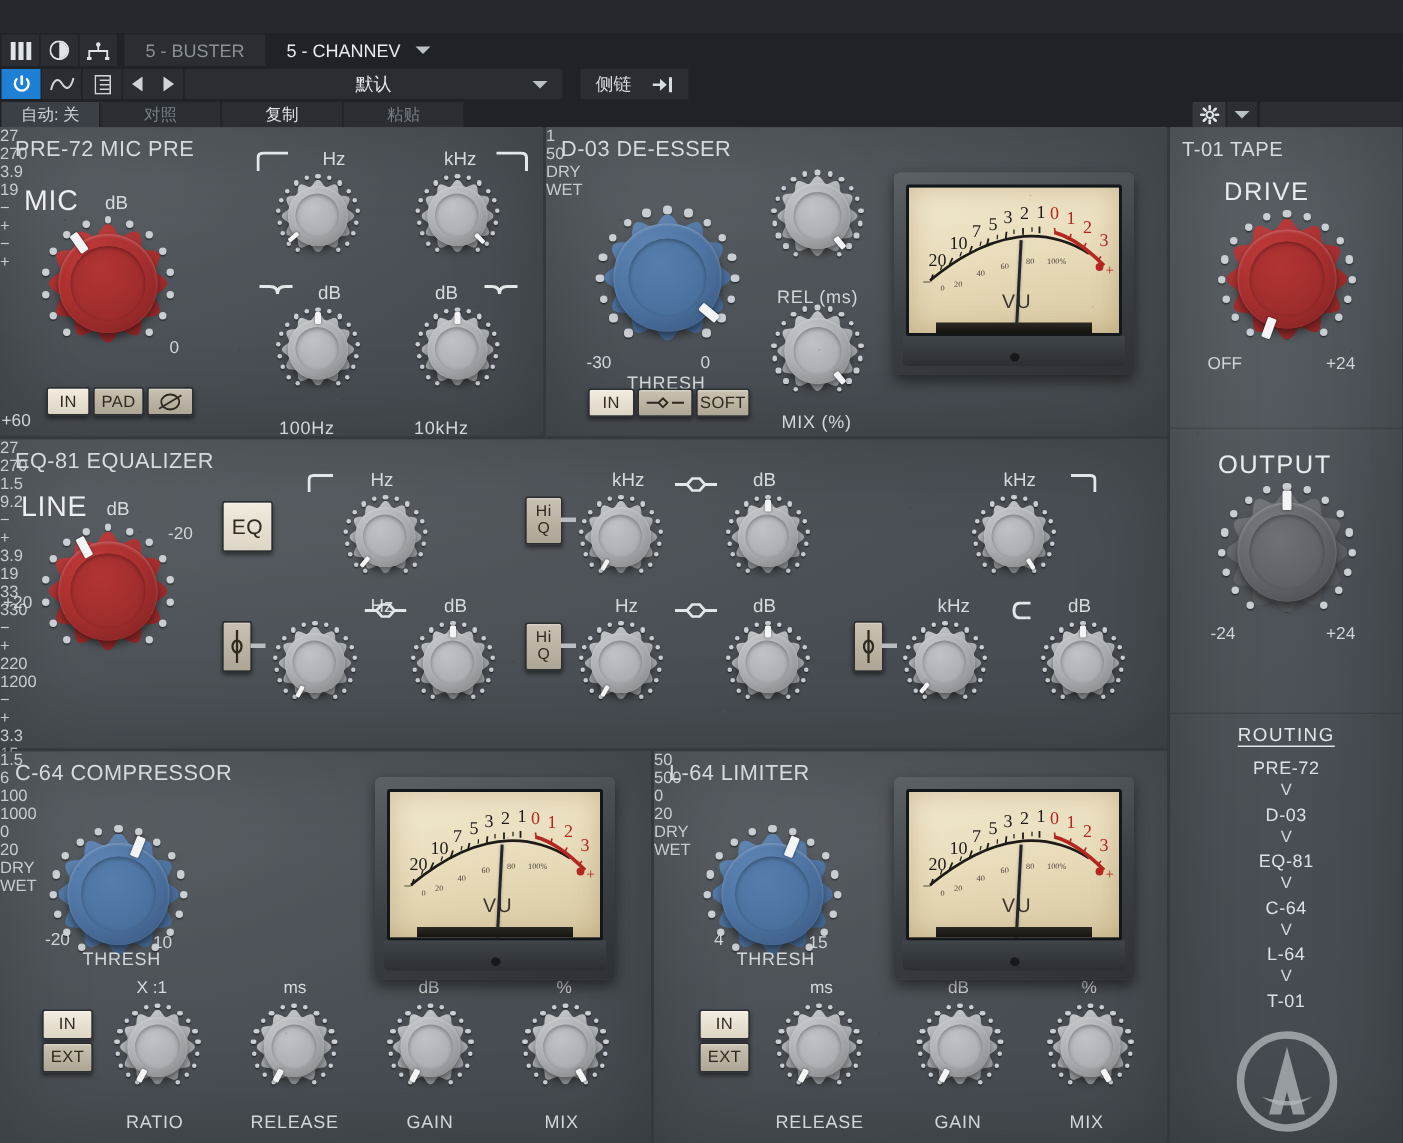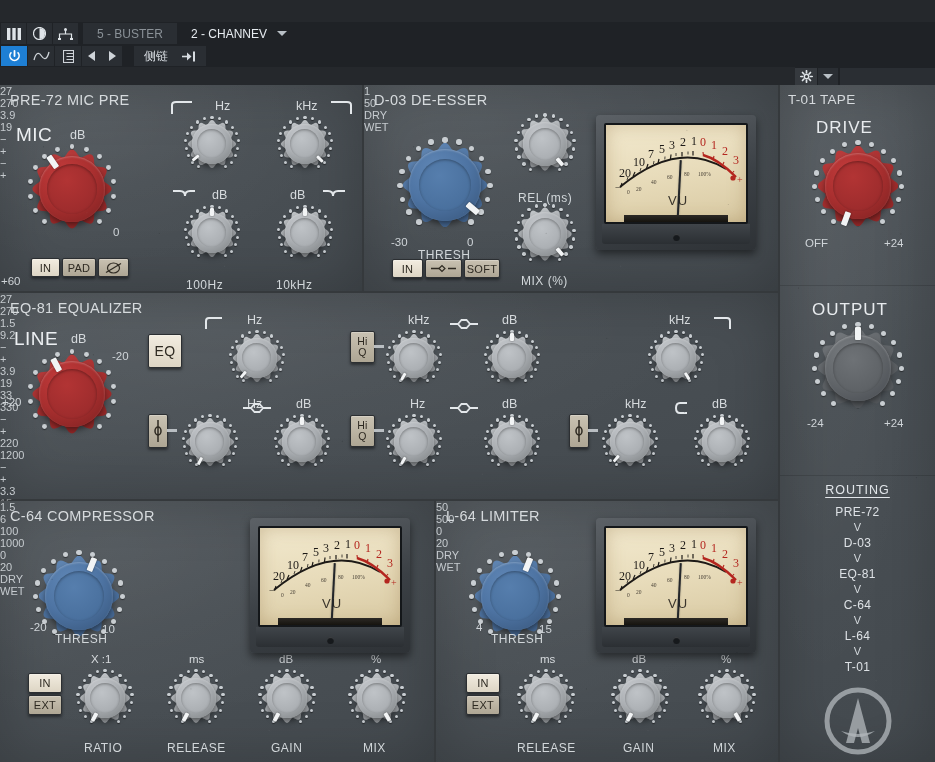--- a/index.html
+++ b/index.html
@@ -260,21 +260,21 @@
       <svg width="15" height="12" viewBox="0 0 15 12">
         <path d="M1.5 11 L1.5 6 L13.5 6 L13.5 11" fill="none" stroke="#dfe4e8" stroke-width="1.2"></path>
         <path d="M7.5 6 L7.5 2" fill="none" stroke="#dfe4e8" stroke-width="1.2"></path>
         <circle cx="7.5" cy="1.6" r="1.5" fill="#dfe4e8"></circle>
         <rect x="0" y="10" width="3" height="2" fill="#dfe4e8"></rect>
         <rect x="12" y="10" width="3" height="2" fill="#dfe4e8"></rect>
       </svg>
     </div>
     <div class="slot-inactive">5 - BUSTER</div>
     <div class="slot-active">
-      <span>2 - CHANNEV</span>
+      <span>5 - CHANNEV</span>
       <span class="dn-arrow"></span>
     </div>
   </div>
 
   <div class="toolbar2">
     <div class="pwr">
       <svg width="13" height="13" viewBox="0 0 13 13">
         <path d="M6.5 1 L6.5 6" stroke="#fff" stroke-width="1.8" fill="none" stroke-linecap="round"></path>
         <path d="M3.0 2.8 A4.6 4.6 0 1 0 10.0 2.8" stroke="#fff" stroke-width="1.6" fill="none" stroke-linecap="round"></path>
       </svg>
@@ -294,31 +294,41 @@
       <div class="navbtn">
         <svg width="8" height="10" viewBox="0 0 8 10">
             <path d="M7 0 L7 10 L0 5 Z" fill="#cfd4d9"></path>
           </svg>
       </div>
       <div class="navbtn">
         <svg width="8" height="10" viewBox="0 0 8 10">
             <path d="M1 0 L1 10 L8 5 Z" fill="#cfd4d9"></path>
           </svg>
       </div>
+    </div>
+    <div class="presetbar">
+      <span>默认</span>
+      <span class="dn-arrow"></span>
     </div>
     <div class="sidechain">
       <span>侧链</span>
       <svg width="14" height="11" viewBox="0 0 14 11">
         <path d="M0 5.5 H8" stroke="#d7dce1" stroke-width="1.6"></path>
         <path d="M5 1.5 L9.5 5.5 L5 9.5 Z" fill="#d7dce1"></path>
         <rect x="11" y="0.5" width="2" height="10" fill="#d7dce1"></rect>
       </svg>
     </div>
   </div>
 
+  <div class="toolbar3">
+    <div class="auto-btn">自动: 关</div>
+    <div class="t3-btn t3-dim">对照</div>
+    <div class="t3-btn t3-lit">复制</div>
+    <div class="t3-btn t3-dim">粘贴</div>
+  </div>
   <div class="gear-area">
     <div class="gear-btn">
       <svg width="13" height="13" viewBox="0 0 13 13">
         <circle cx="6.5" cy="6.5" r="2.2" fill="none" stroke="#dfe4e8" stroke-width="1.4"></circle>
         <g stroke="#dfe4e8" stroke-width="1.7" stroke-linecap="round">
           <path d="M6.5 0.8 V2.6"></path>
             <path d="M6.5 10.4 V12.2"></path>
           <path d="M0.8 6.5 H2.6"></path>
             <path d="M10.4 6.5 H12.2"></path>
           <path d="M2.5 2.5 L3.8 3.8"></path>

